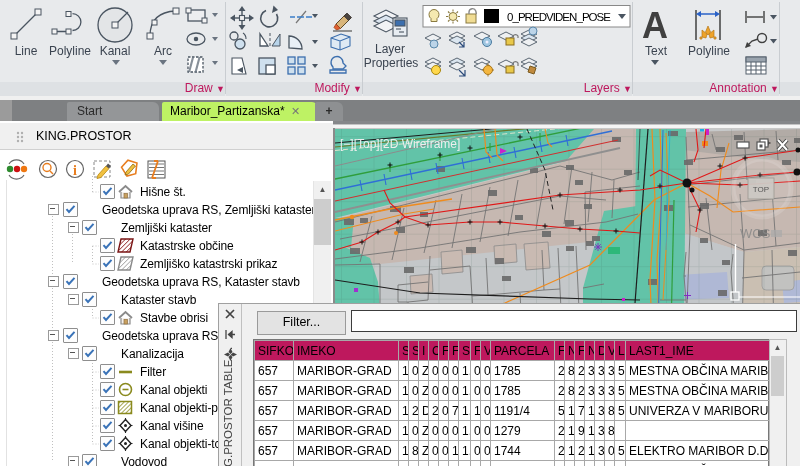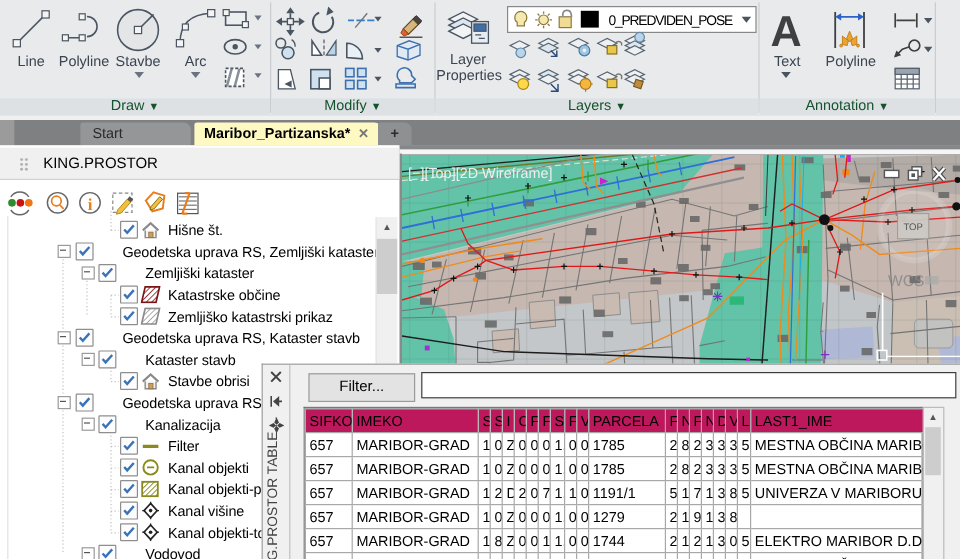--- a/index.html
+++ b/index.html
@@ -2,21 +2,21 @@
 <html><head>
 <meta charset="utf-8">
 <style>
   html,body{margin:0;padding:0;}
   body{width:800px;height:466px;overflow:hidden;position:relative;
        font-family:"Liberation Sans",sans-serif;background:#9b9b9b;}
   .abs{position:absolute;}
   
   #ribbon{left:0;top:0;width:800px;height:96px;background:#e8eaec;}
   .pfoot{position:absolute;top:82px;height:14px;background:#dee1e4;
-         font-size:12px;color:#14532d;text-align:center;line-height:13px;}
+         font-size:12px;color:#be185d;text-align:right;line-height:13px;}
   .psep{position:absolute;top:2px;height:92px;width:1px;background:#c9cdd1;}
   .plabel{position:absolute;font-size:12px;color:#3b4450;text-align:center;}
   
   #tabstrip{left:0;top:96px;width:800px;height:4px;background:#f0f0f0;}
   #tabbar{left:12px;top:100px;width:800px;height:21px;background:#7e8082;}
   .tab{position:absolute;top:2px;height:19px;font-size:12px;line-height:19px;}
   
   #palette{left:0;top:121px;width:333px;height:345px;background:#fff;}
   #palhead{left:0;top:2px;width:333px;height:26px;background:#f0f0f0;
            border-bottom:1px solid #d0d0d0;}
@@ -242,38 +242,38 @@
         <line x1="756" y1="62" x2="756" y2="74"></line>
         <line x1="761" y1="62" x2="761" y2="74"></line>
       </g>
     </svg>
     <div class="psep" style="left:225px"></div>
     <div class="psep" style="left:362px"></div>
     <div class="psep" style="left:632px"></div>
     <div class="psep" style="left:779px"></div>
     <div class="plabel" style="left:8px;top:44px;width:36px">Line</div>
     <div class="plabel" style="left:40px;top:44px;width:60px">Polyline</div>
-    <div class="plabel" style="left:92px;top:44px;width:46px">Stavbe</div>
+    <div class="plabel" style="left:92px;top:44px;width:46px">Kanal</div>
     <div class="plabel" style="left:142px;top:44px;width:42px">Arc</div>
     <div class="plabel" style="left:362px;top:42px;width:56px">Layer</div>
     <div class="plabel" style="left:358px;top:56px;width:66px">Properties</div>
     <div class="plabel" style="left:634px;top:44px;width:44px">Text</div>
     <div class="plabel" style="left:674px;top:44px;width:70px">Polyline</div>
     <div class="pfoot" style="left:0px;width:225px">Draw <span style="font-size:9px">▼</span></div>
     <div class="pfoot" style="left:226px;width:136px">Modify <span style="font-size:9px">▼</span></div>
     <div class="pfoot" style="left:363px;width:269px">Layers <span style="font-size:9px">▼</span></div>
     <div class="pfoot" style="left:633px;width:146px">Annotation <span style="font-size:9px">▼</span></div>
     <div class="pfoot" style="left:780px;width:20px"></div>
   </div>
   <div class="abs" id="tabstrip"></div>
   <div class="abs" id="tabbar">
     <div class="tab" style="left:55px;width:92px;background:#949698;color:#2a2a2a;
          padding-left:10px;border-radius:2px 6px 0 0;box-sizing:border-box;">Start</div>
-    <div class="tab" style="left:150px;width:148px;background:#fef9c3;color:#000;
-         border-radius:2px 6px 0 0;padding-left:8px;font-weight:bold;">Maribor_Partizanska*
+    <div class="tab" style="left:150px;width:148px;background:#bef264;color:#000;
+         border-radius:2px 6px 0 0;padding-left:8px;">Maribor_Partizanska*
          <span style="color:#777;font-size:11px;margin-left:3px;">✕</span></div>
     <div class="tab" style="left:303px;width:28px;background:#8e9092;color:#2a2a2a;
          text-align:center;border-radius:2px 6px 0 0;font-weight:bold;">+</div>
   </div>
   <div class="abs" id="palette">
     <div class="abs" id="palhead">
       <svg class="abs" style="left:16px;top:8px" width="8" height="12">
         <g fill="#b0b0b0">
           <circle cx="2" cy="2" r="1.2"></circle>
           <circle cx="6" cy="2" r="1.2"></circle>
@@ -862,21 +862,21 @@
             <td>MARIBOR-GRAD</td>
             <td>1</td>
             <td>2</td>
             <td>D</td>
             <td>2</td>
             <td>0</td>
             <td>7</td>
             <td>1.</td>
             <td>1</td>
             <td>0</td>
-            <td>1191/1</td>
+            <td>1191/4</td>
             <td>5</td>
             <td>1</td>
             <td>7</td>
             <td>1</td>
             <td>3</td>
             <td>8</td>
             <td>5</td>
             <td>UNIVERZA V MARIBORU</td>
           </tr>
         <tr>

